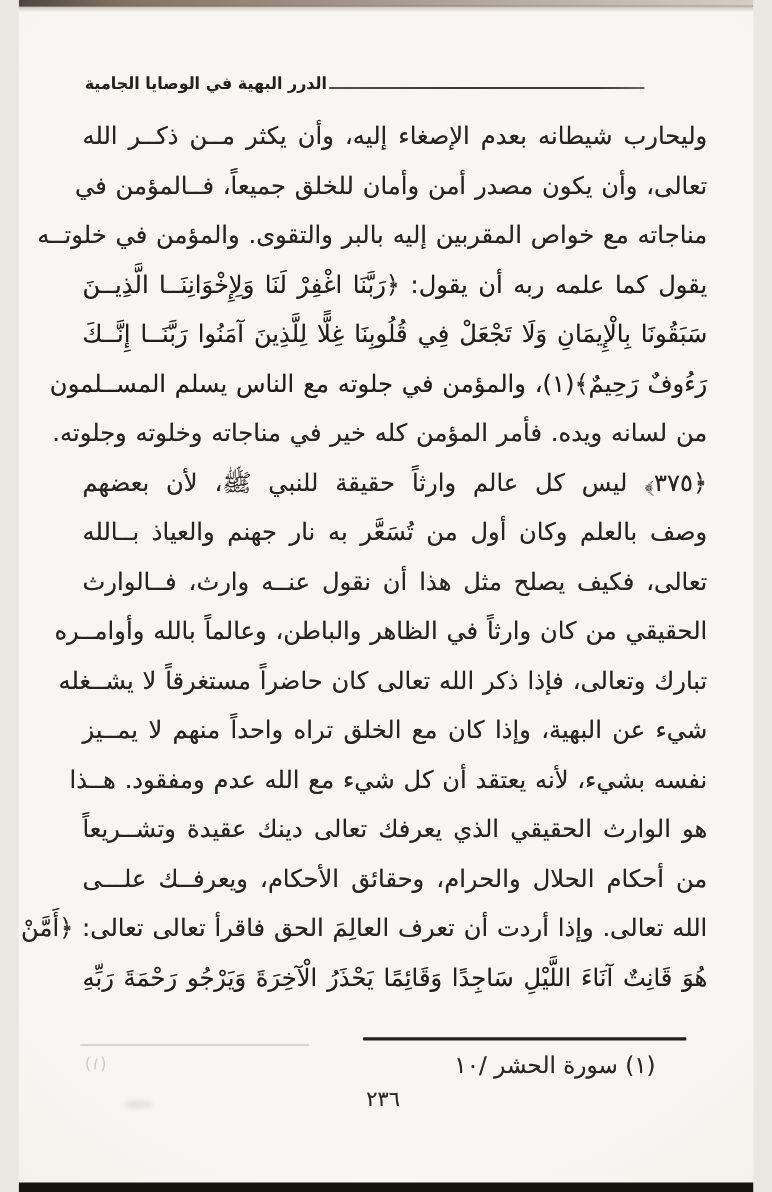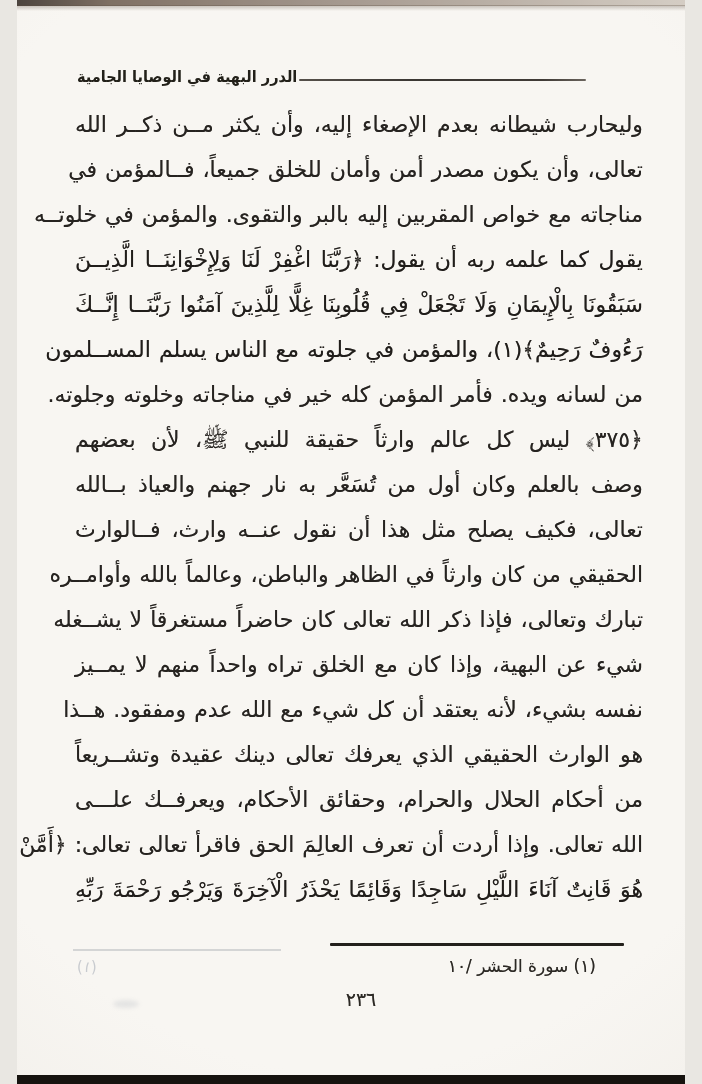--- a/index.html
+++ b/index.html
@@ -62,26 +62,26 @@
     word-spacing:1px;
   }
   .line.quran{color:#201d1a;}
   
   .footnote-rule{
     position:absolute;top:943px;left:313px;width:294px;height:3px;
     background:#23201c;border-radius:1px;
   }
   .footnote{
     position:absolute;top:956px;right:89px;
-    direction:rtl;font-size:17px;color:#2b2824;
+    direction:rtl;font-size:21px;color:#2b2824;
     text-shadow:0 0 .4px rgba(40,37,33,.5);
   }
   .page-number{
     position:absolute;top:988px;left:316px;width:56px;
-    text-align:center;font-size:19px;letter-spacing:3px;color:#2b2824;
+    font-size:19px;letter-spacing:3px;color:#2b2824;
     text-shadow:0 0 .4px rgba(40,37,33,.5);
   }
   
   .bleed-line{
     position:absolute;top:949px;left:56px;width:208px;height:2px;
     background:#9aa0a8;opacity:.38;filter:blur(.6px);
   }
   .bleed-text{
     position:absolute;top:958px;left:60px;width:150px;
     direction:rtl;font-size:15px;color:#7d8798;

